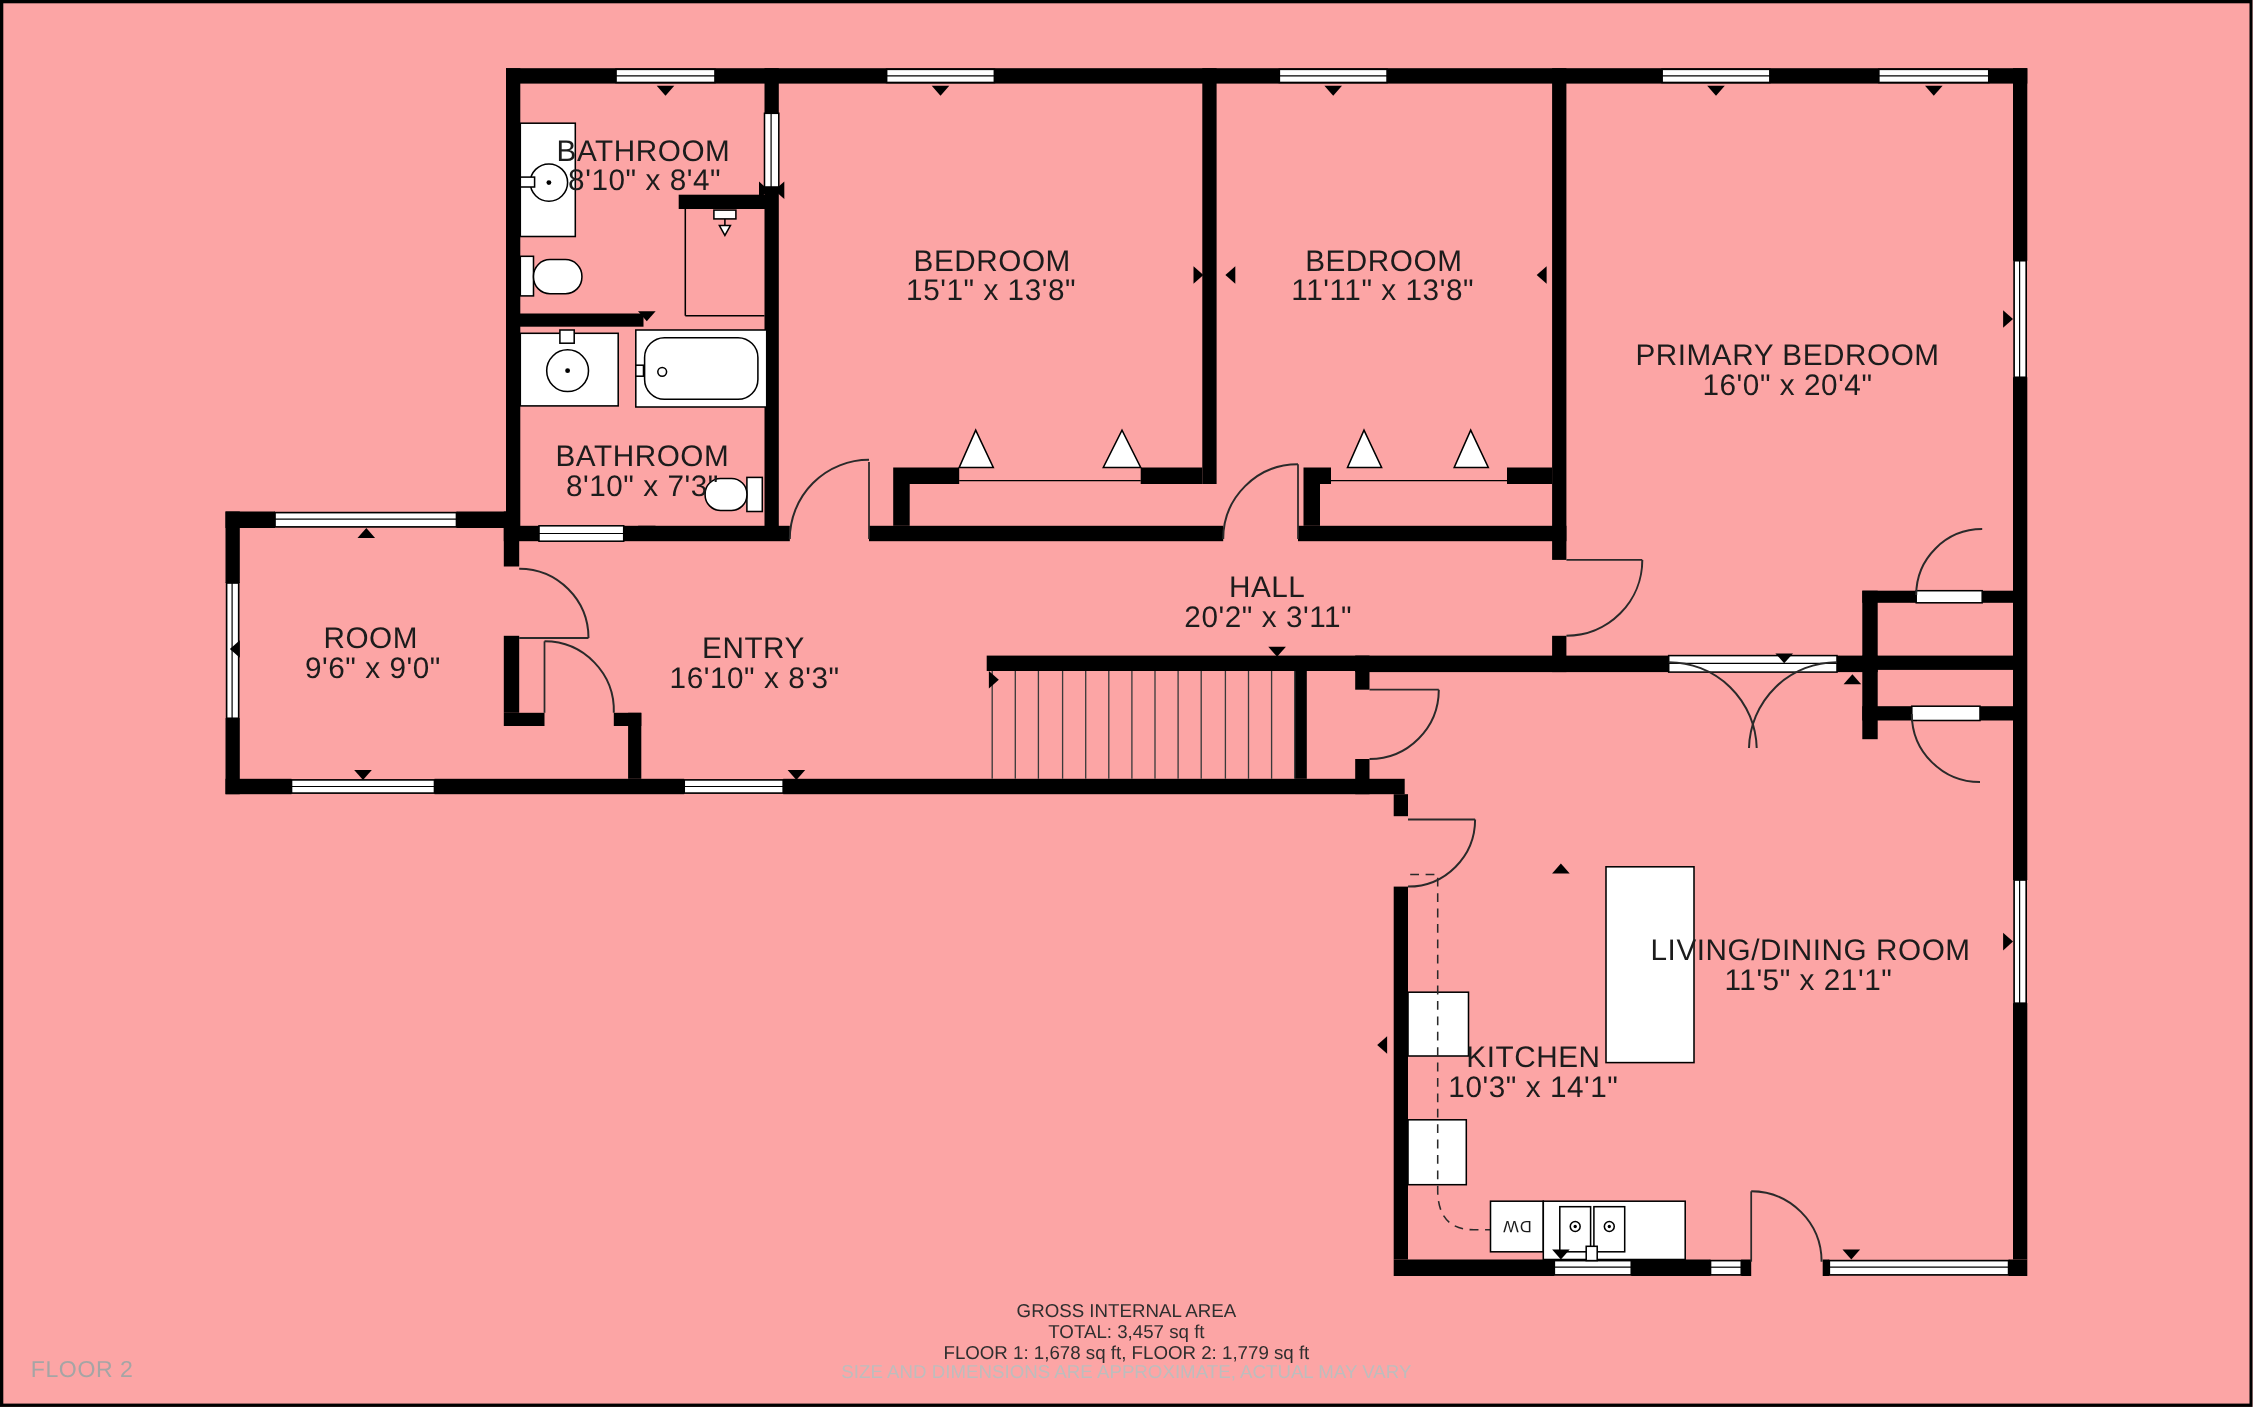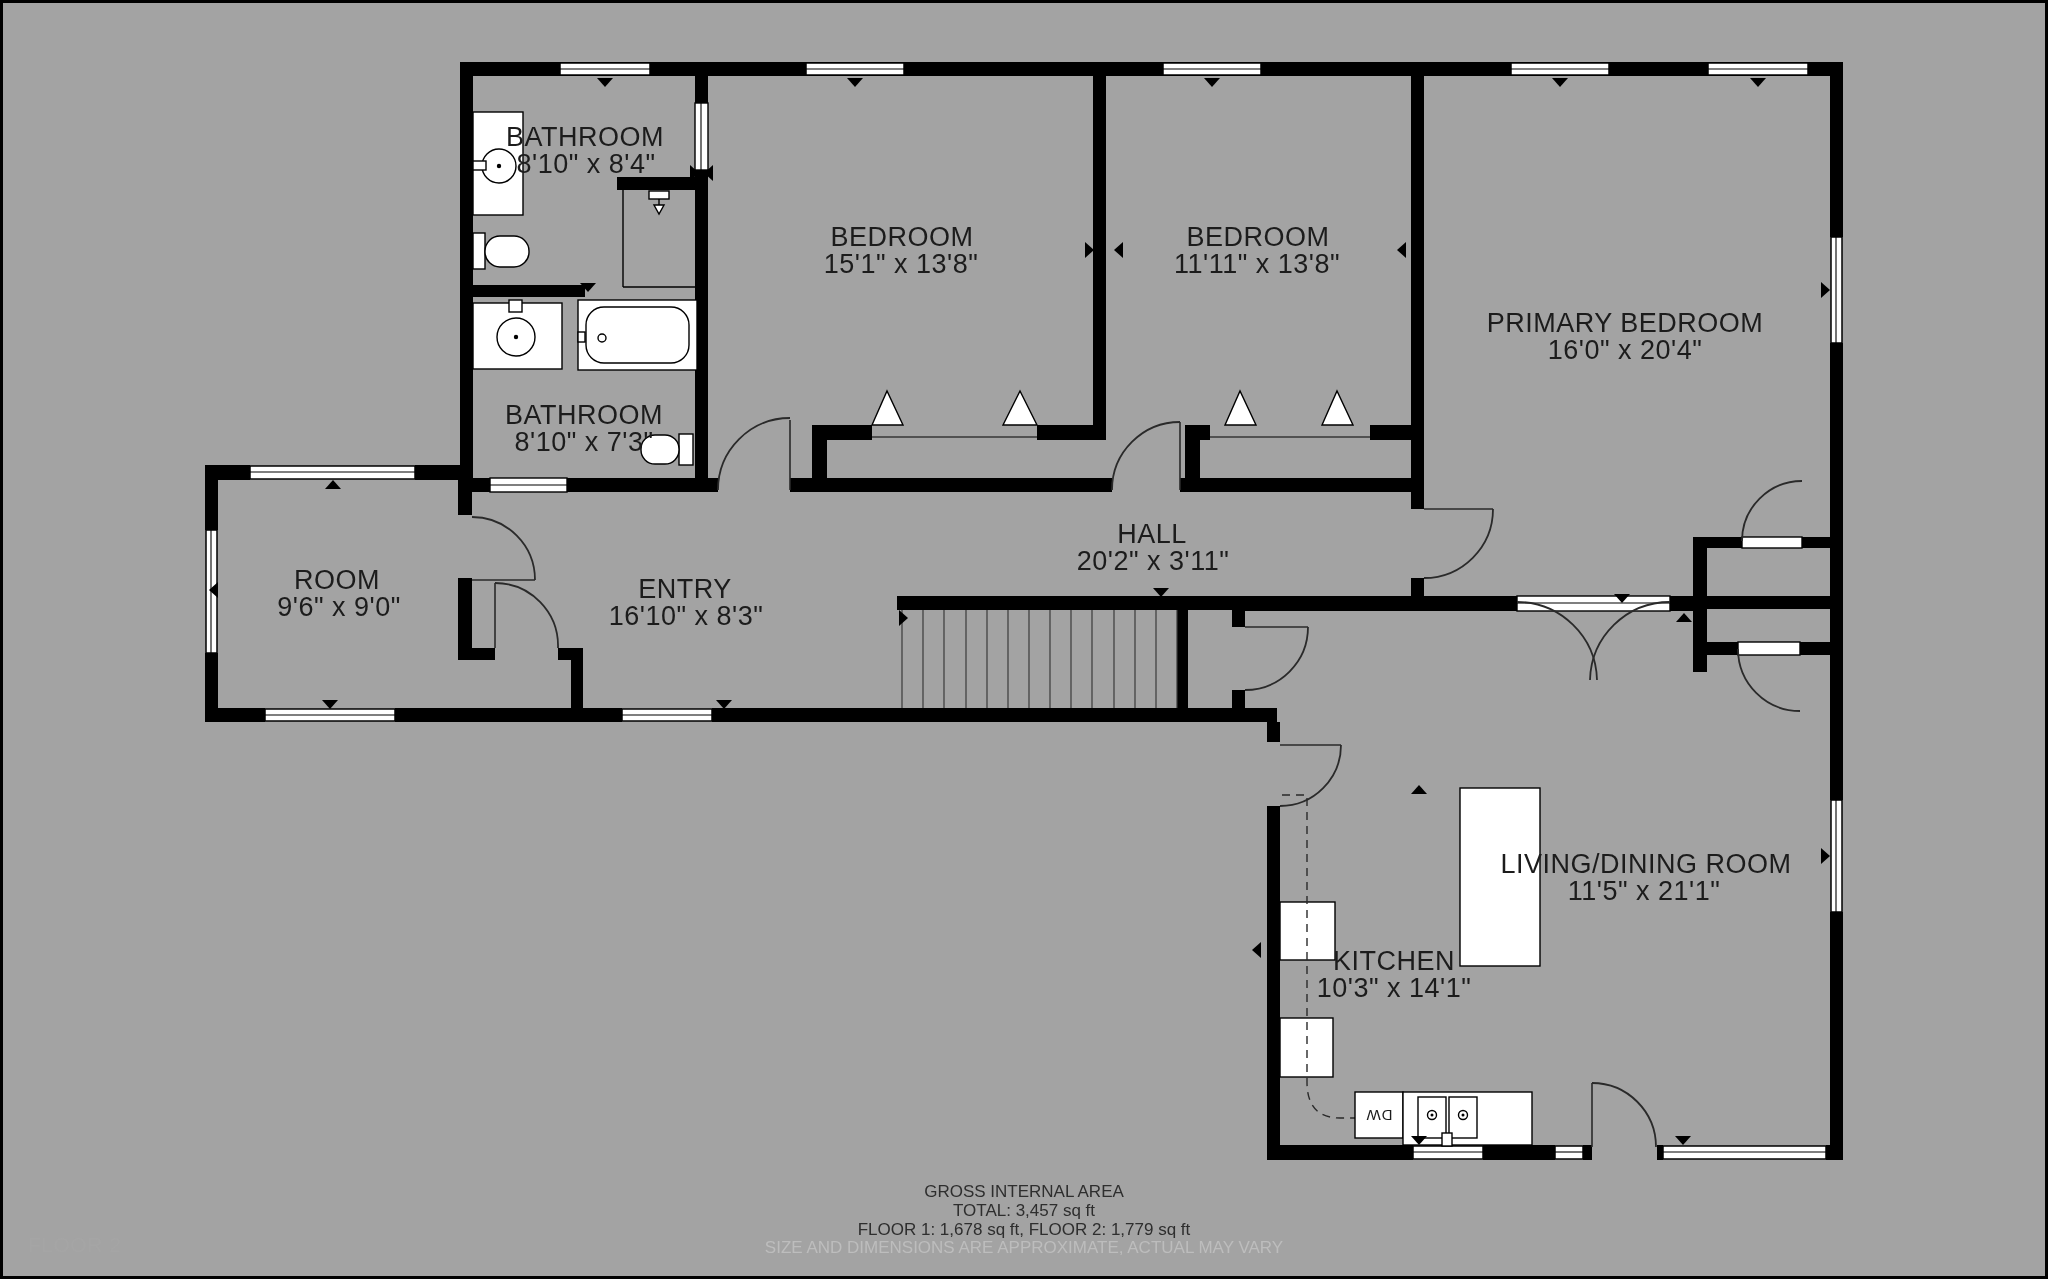--- a/index.html
+++ b/index.html
@@ -1,16 +1,16 @@
 <!DOCTYPE html>
 <html><head>
 <meta charset="utf-8">
 <style>
   html,body{margin:0;padding:0;background:#fff;}
-  .canvas{position:relative;width:2048px;height:1279px;background:#a3a3a3;overflow:hidden;}
+  .canvas{position:relative;width:2048px;height:1279px;background:#fca5a5;overflow:hidden;}
   svg{display:block;}
   text{font-family:"Liberation Sans", sans-serif;}
   .room-name,.room-dims{font-size:27px;fill:#1c1c1c;letter-spacing:.5px;}
   .footer-line{font-size:17px;fill:#2e2e2e;}
   .footer-muted{font-size:17px;fill:#bdbdbd;}
   .floor-label{font-size:21px;fill:#a5a5a5;letter-spacing:.5px;}
   .dw-label{font-size:15px;fill:#1c1c1c;letter-spacing:1px;}
   .wall{fill:#000;}
   .thin{stroke:#000;stroke-width:1.4;fill:none;}
   .thin-f{stroke:#000;stroke-width:1.4;fill:#fff;}

